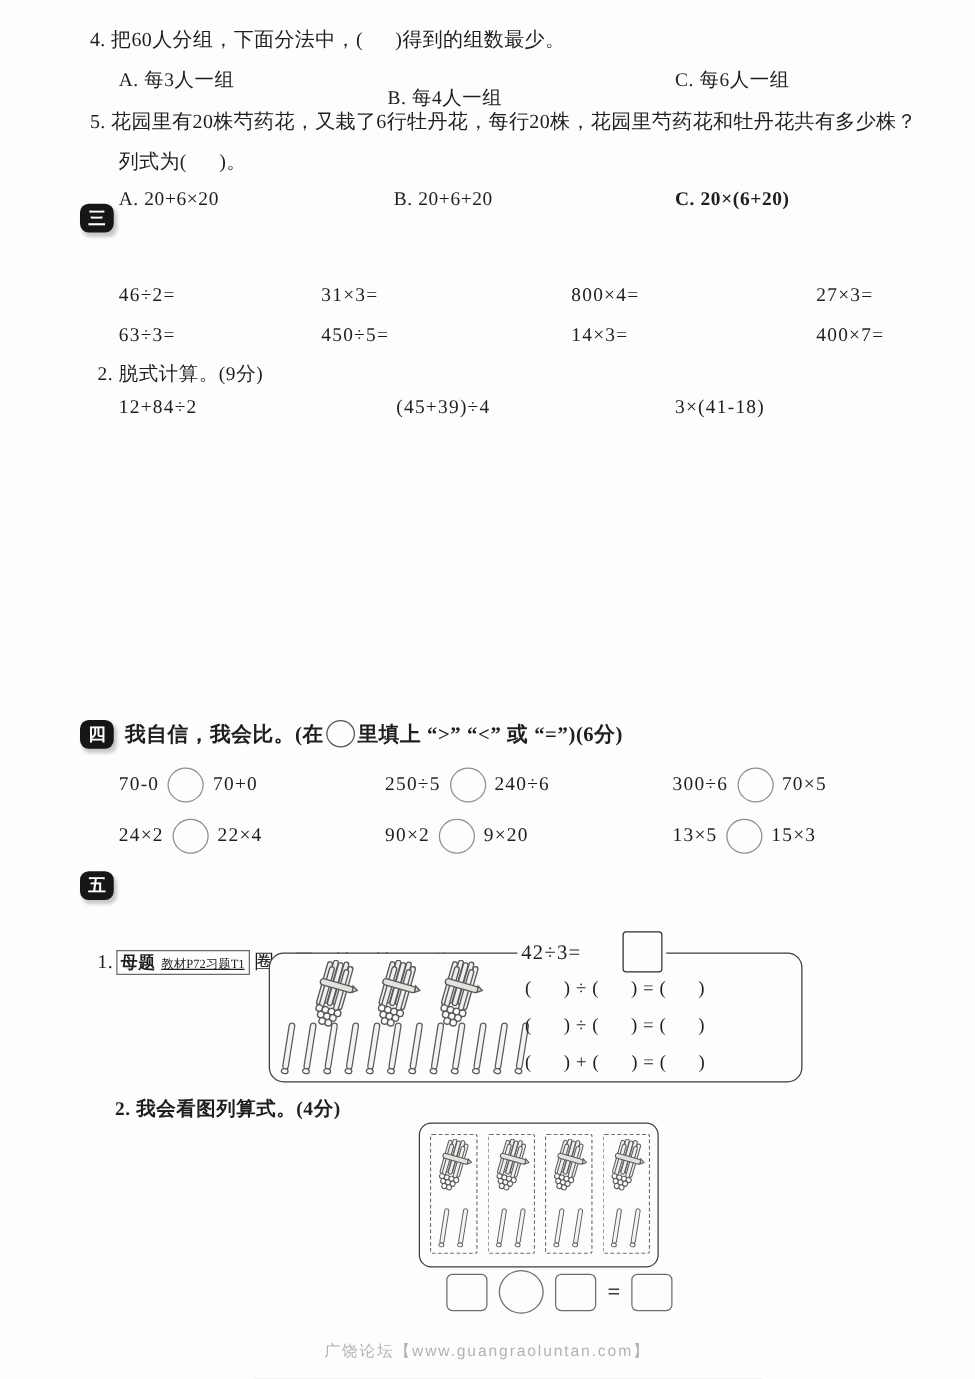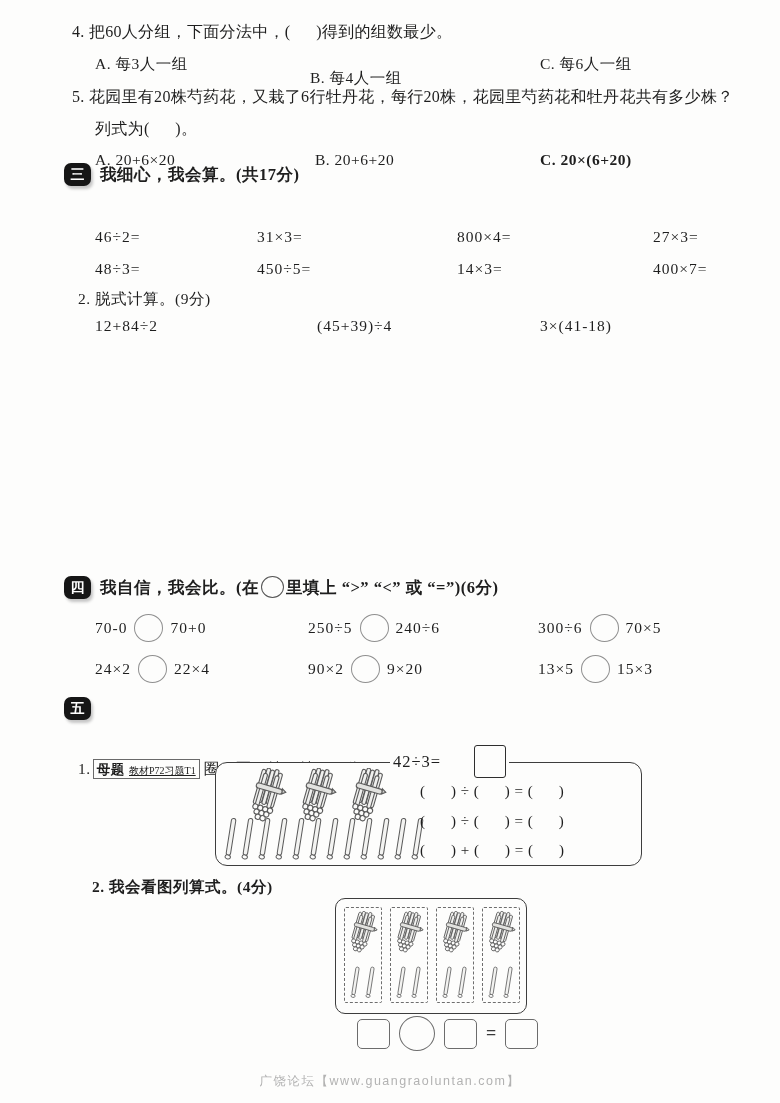--- a/index.html
+++ b/index.html
@@ -111,28 +111,27 @@
   <div class="abs opt" style="left:540px;top:54px;">C. 每6人一组</div>
 
   <div class="abs qtext" style="left:72px;top:87px;width:700px;">5. 花园里有20株芍药花，又栽了6行牡丹花，每行20株，花园里芍药花和牡丹花共有多少株？</div>
   <div class="abs qtext pre" style="left:95px;top:119px;">列式为(      )。</div>
   <div class="abs opt" style="left:95px;top:151px;">A. 20+6×20</div>
   <div class="abs opt" style="left:315px;top:151px;">B. 20+6+20</div>
   <div class="abs opt" style="left:540px;top:151px;font-weight:bold;">C. 20×(6+20)</div>
 
   <div class="abs sec-header" style="left:64px;top:163px;">
     <span class="badge">三</span>
-    <span class="sec-title">我细心，我会算。(共17分)</span>
   </div>
 
   <div class="abs calc" style="left:95px;top:228px;">46÷2=</div>
   <div class="abs calc" style="left:257px;top:228px;">31×3=</div>
   <div class="abs calc" style="left:457px;top:228px;">800×4=</div>
   <div class="abs calc" style="left:653px;top:228px;">27×3=</div>
-  <div class="abs calc" style="left:95px;top:260px;">48÷3=</div>
+  <div class="abs calc" style="left:95px;top:260px;">63÷3=</div>
   <div class="abs calc" style="left:257px;top:260px;">450÷5=</div>
   <div class="abs calc" style="left:457px;top:260px;">14×3=</div>
   <div class="abs calc" style="left:653px;top:260px;">400×7=</div>
 
   <div class="abs subline" style="left:78px;top:289px;">2. 脱式计算。(9分)</div>
   <div class="abs calc" style="left:95px;top:317px;">12+84÷2</div>
   <div class="abs calc" style="left:317px;top:317px;">(45+39)÷4</div>
   <div class="abs calc" style="left:540px;top:317px;">3×(41-18)</div>
 
   <div class="abs sec-header" style="left:64px;top:576px;">
@@ -175,21 +174,21 @@
 
   <div class="abs sec-header" style="left:64px;top:697px;">
     <span class="badge">五</span>
   </div>
 
   <div class="abs subline" style="left:78px;top:731px;margin-top:28px;">
     <span>1.</span><span class="tag-group"><span class="tag-main">母题</span> <span class="tag-ref">教材P72习题T1</span></span><span>圈一圈，填一填。(6分)</span>
   </div>
 
   <div class="abs round-box" style="left:215px;top:762px;width:425px;height:102px;">
-    <div class="abs box-label" style="left:174px;top:-18px;gap:32px;">
+    <div class="abs box-label" style="left:198px;top:-18px;gap:32px;">
       <span>42÷3=</span>
         <span class="ans-square"></span>
     </div>
     <div class="abs" style="left:28px;top:5px;display:flex;gap:3px;">
       <svg class="bundle-svg">
           <use href="#sym-bundle"></use>
         </svg>
       <svg class="bundle-svg">
           <use href="#sym-bundle"></use>
         </svg>

